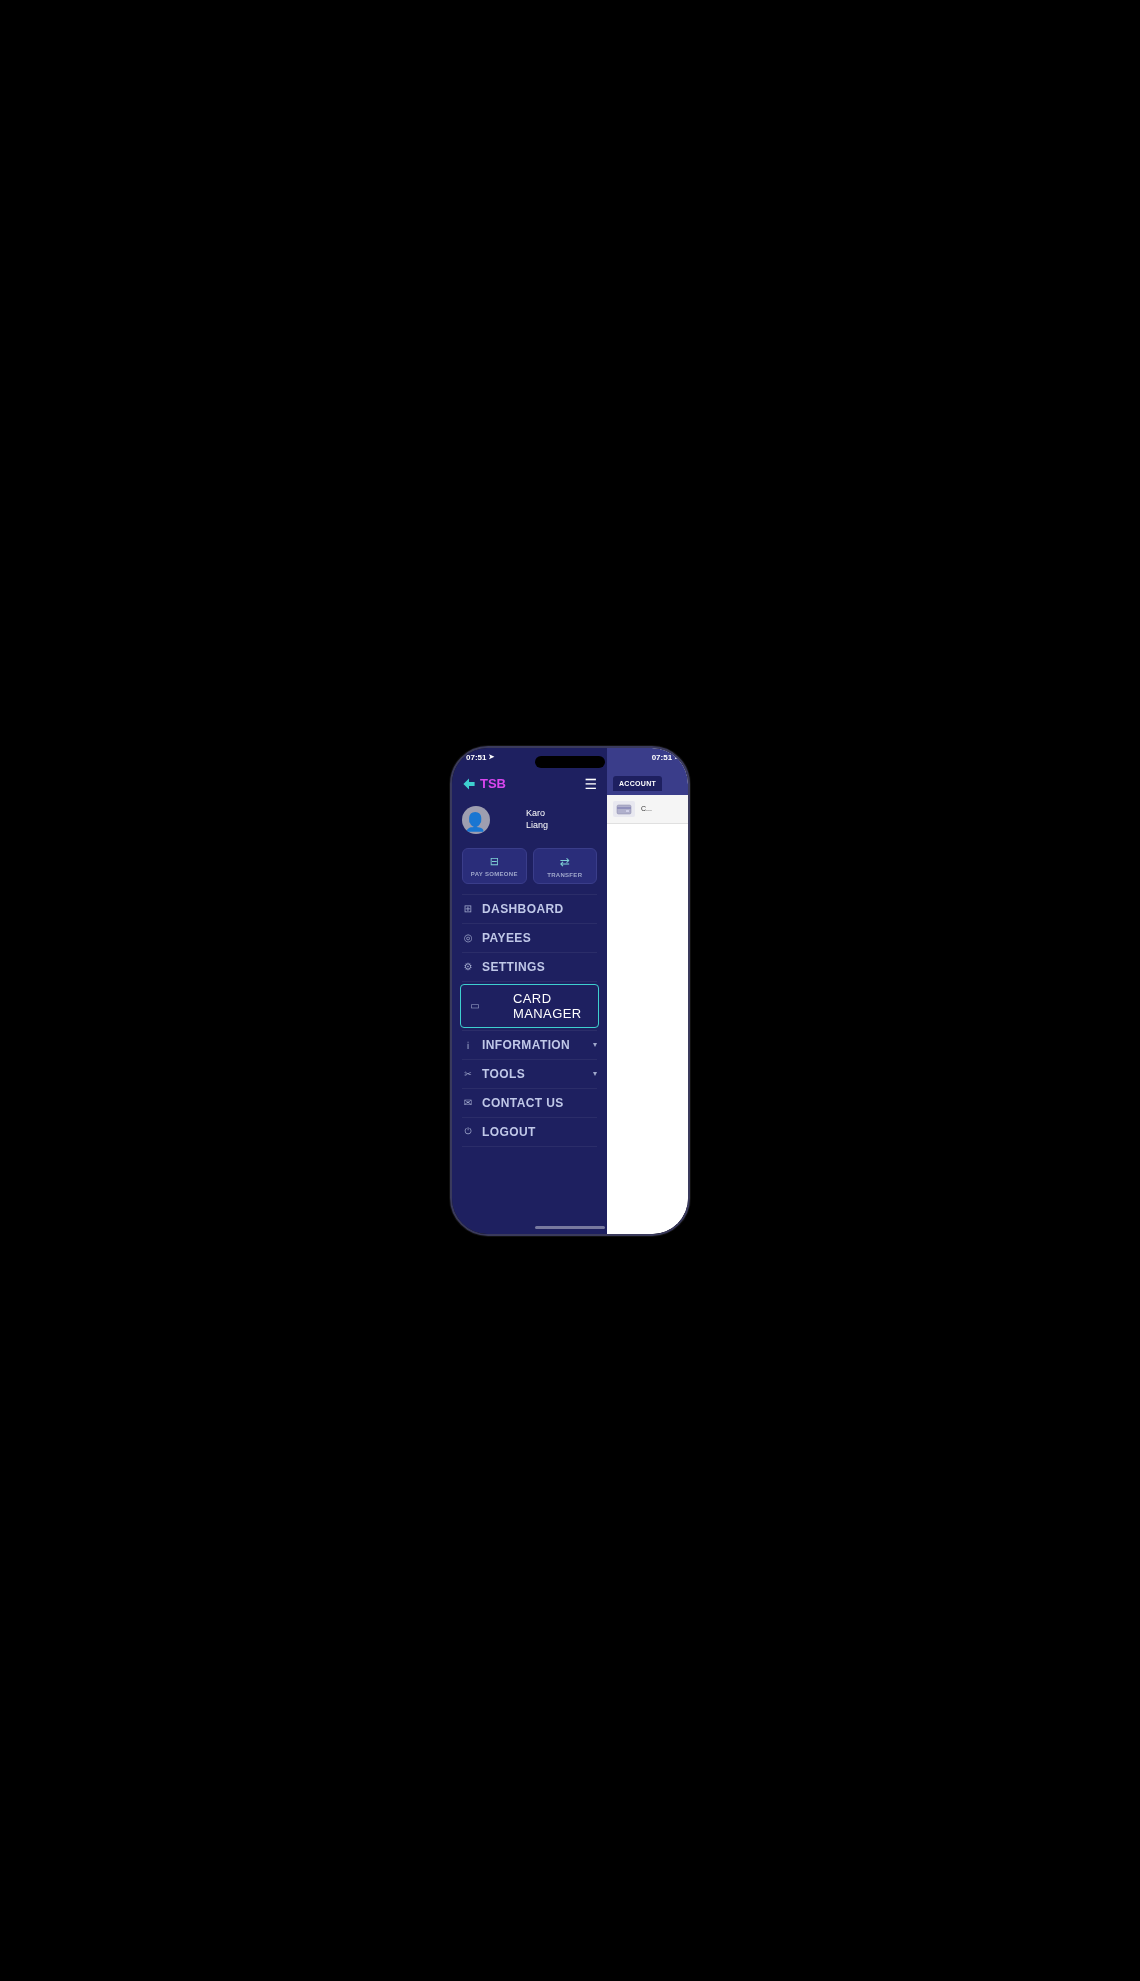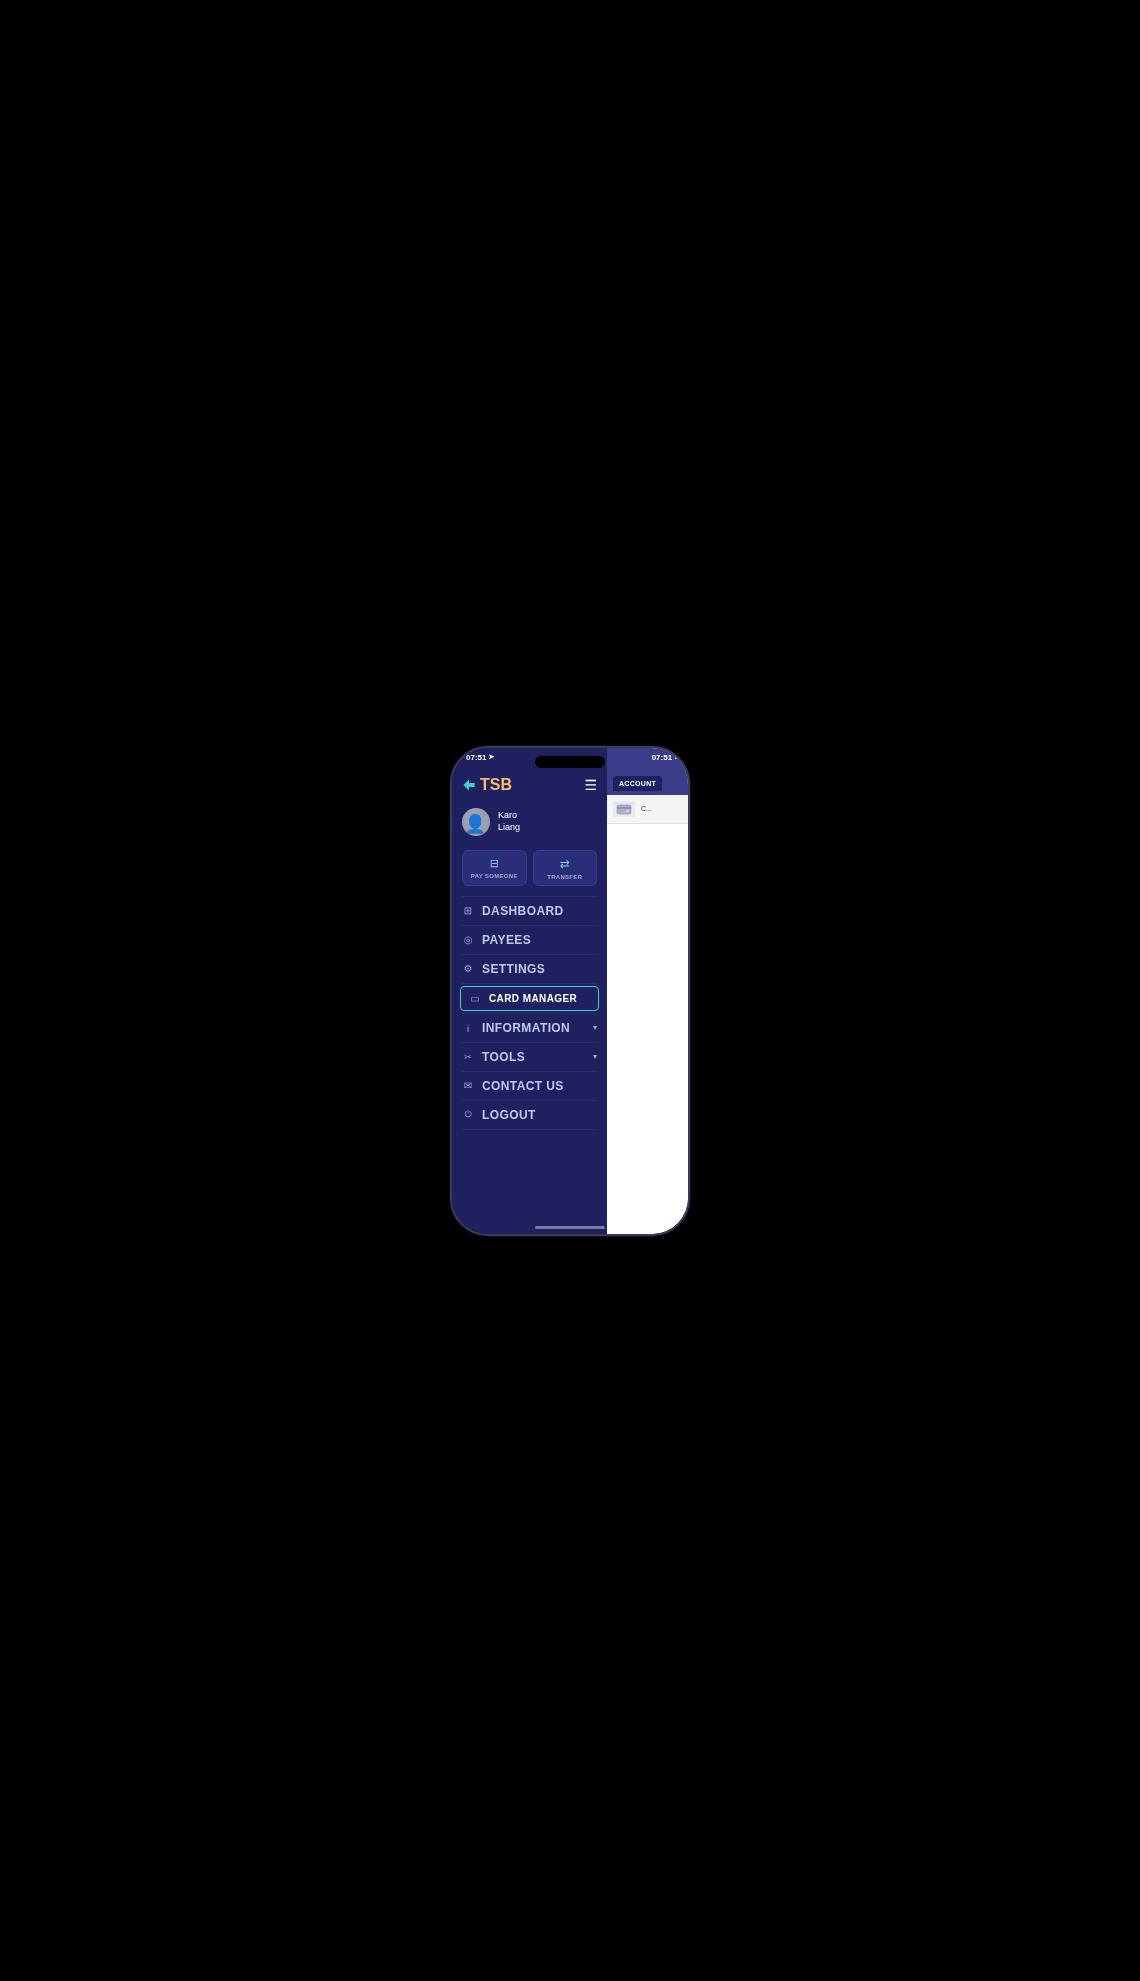--- a/index.html
+++ b/index.html
@@ -215,23 +215,24 @@
       padding: 6px 8px;
       display: flex;
       align-items: center;
       gap: 8px;
       cursor: pointer;
       background: transparent;
     }
 
     .card-manager-btn .nav-item-label {
       color: #fff;
-      font-size: 10px;
-      font-weight: 700;
+      font-size: 13px;
+      font-weight: 400;
       letter-spacing: 0.4px;
+      margin-left: 24px;
     }
 
     .card-manager-btn .nav-item-icon {
       color: #a0a8cc;
     }
 
     .nav-chevron {
       margin-left: auto;
       font-size: 8px;
       color: #a0a8cc;
@@ -320,30 +321,30 @@
 
       <div class="app-header">
         <div class="status-time" style="position:absolute;top:5px;left:14px;font-size:8px;">
           <span>07:51</span>
           <span style="font-size:7px;">➤</span>
         </div>
         <div class="tsb-logo">
           <svg class="tsb-arrow" viewBox="0 0 20 20" fill="none">
             <polygon points="2,10 10,2 10,7 18,7 18,13 10,13 10,18" fill="#3ecfcf"></polygon>
           </svg>
-          <span style="color:#fdba74;font-size:16px;font-weight:700;">TSB</span>
+          <span style="color:#d946ef;font-size:13px;font-weight:700;">TSB</span>
         </div>
         <div class="hamburger-icon">☰</div>
       </div>
 
       <div class="user-profile">
         <div class="avatar">
           <span class="avatar-icon">👤</span>
         </div>
-        <div class="user-name" style="white-space:pre;">Karo
+        <div class="user-name" style="white-space:pre;margin-left:28px;">Karo
 Liang</div>
       </div>
 
       <div class="action-buttons">
         <div class="action-btn">
           <span class="action-btn-icon">⊟</span>
           <span class="action-btn-label">PAY SOMEONE</span>
         </div>
         <div class="action-btn">
           <span class="action-btn-icon" style="font-size:12px;">⇄</span>

